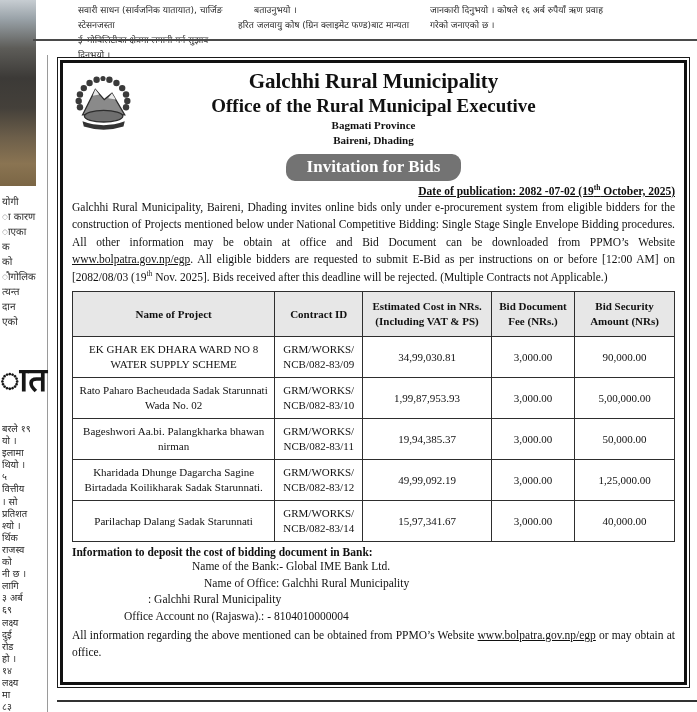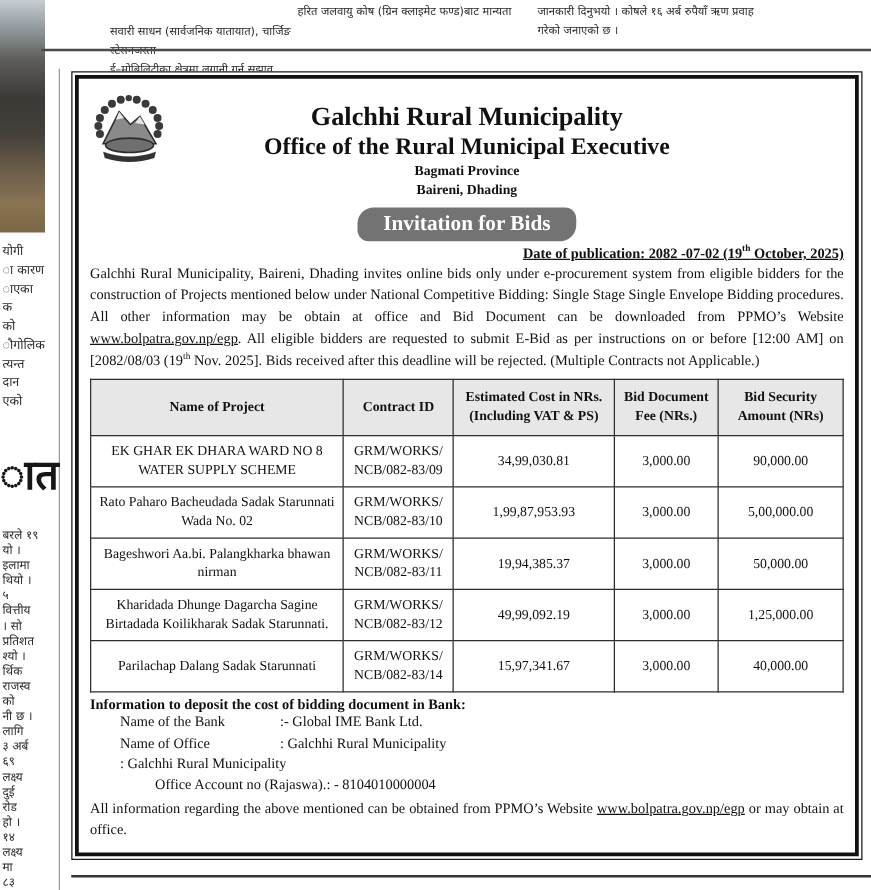--- a/index.html
+++ b/index.html
@@ -4,21 +4,21 @@
 <style>
   html,body{margin:0;padding:0;}
   body{
     width:697px;height:712px;position:relative;background:#ffffff;
     font-family:"Liberation Serif", serif;color:#111;overflow:hidden;
   }
   
   .np-text{font-family:"DejaVu Sans", sans-serif;font-size:9px;line-height:15px;color:#2b2b2b;}
   .strip-col{position:absolute;top:3px;}
   .strip-col .l2{display:block;}
-  #strip1{left:88px;width:155px;margin-top:16px;}
+  #strip1{left:78px;width:155px;}
   #strip2{left:238px;width:205px;}
   #strip2 .l1{display:block;padding-left:16px;}
   #strip3{left:430px;width:245px;}
   .hrule-top{position:absolute;left:33px;top:39px;width:664px;height:0;border-top:2px solid #4a4a4a;}
   .hrule-bottom{position:absolute;left:57px;top:700px;width:640px;height:0;border-top:2.5px solid #333;}
   .vrule{position:absolute;left:47px;top:55px;width:1px;height:657px;background:#9a9a9a;}
   .photo{
     position:absolute;left:0;top:0;width:36px;height:186px;
     background:linear-gradient(180deg,#c7cdd2 0%,#9aa3a9 10%,#5d5c58 26%,#3c3a37 42%,#44403a 58%,#6d5f4a 74%,#8a7452 88%,#7b6645 100%);
   }
@@ -26,21 +26,21 @@
   .frag-headline{position:absolute;left:0;top:362px;width:52px;font-family:"DejaVu Sans",sans-serif;
     font-size:33px;font-weight:bold;color:#161616;line-height:1.1;}
   .frag-lower{position:absolute;left:2px;top:423px;width:44px;font-size:9.5px;line-height:12.1px;}
   
   .notice-outer{
     position:absolute;left:57px;top:57px;width:633px;height:631px;box-sizing:border-box;
     border:1px solid #1a1a1a;padding:2px;background:#fff;
   }
   .notice-inner{
     width:100%;height:100%;box-sizing:border-box;border:3px solid #111;
-    padding:15px 9px 4px 9px;overflow:hidden;position:relative;
+    padding:3px 9px 4px 9px;overflow:hidden;position:relative;
   }
   .logo{position:absolute;left:8px;top:10px;width:64px;height:66px;}
   .org-head{text-align:center;}
   .org-title{font-size:21px;font-weight:bold;line-height:26px;margin-top:2px;}
   .org-office{font-size:19px;font-weight:bold;line-height:24px;}
   .org-sub{font-size:11px;font-weight:bold;line-height:15px;}
   .banner{
     margin:6px auto 4px auto;width:fit-content;background:#737373;color:#fff;
     font-size:17px;font-weight:bold;padding:3px 21px 4px 21px;border-radius:13px 9px 13px 9px;
   }
@@ -51,35 +51,36 @@
   
   table{width:100%;border-collapse:collapse;margin-top:5px;font-size:11px;border-radius:30px;}
   th,td{border:1.2px solid #2e2e2e;text-align:center;vertical-align:middle;padding:3px 4px;}
   th{background:#e7e7e7;font-weight:bold;line-height:15px;height:38px;}
   td{line-height:15px;height:34px;}
   col.c-name{width:33.6%;} col.c-contract{width:14.6%;} col.c-cost{width:21.4%;}
   col.c-fee{width:13.8%;} col.c-sec{width:16.6%;}
   .hl2{display:block;}
   
   .bank-title{font-size:11.5px;font-weight:bold;margin-top:4px;}
-  .bank-row{display:flex;margin-left:24px;font-size:11.5px;line-height:16.5px;}
+  .bank-row{display:flex;margin-left:76px;font-size:11.5px;line-height:16.5px;text-align:right;}
   .bank-label{width:128px;}
   .bank-acct{margin-left:52px;font-size:11.5px;line-height:16.5px;}
   .footer-text{font-size:11.5px;line-height:17px;text-align:justify;margin-top:3px;}
 </style>
 </head>
 <body>
 
 <div class="photo"></div>
 
 <div class="strip-col np-text" id="strip1">
   <span class="l1">सवारी साधन (सार्वजनिक यातायात), चार्जिङ स्टेसनजस्ता</span>
   <span class="l2">ई–मोबिलिटीका क्षेत्रमा लगानी गर्न सुझाव दिनुभयो ।</span>
 </div>
 <div class="strip-col np-text" id="strip2">
+  <span class="l1">बताउनुभयो ।</span>
   <span class="l2">हरित जलवायु कोष (ग्रिन क्लाइमेट फण्ड)बाट मान्यता</span>
 </div>
 <div class="strip-col np-text" id="strip3">
   <span class="l1">जानकारी दिनुभयो । कोषले १६ अर्ब रुपैयाँ ऋण प्रवाह</span>
   <span class="l2">गरेको जनाएको छ ।</span>
 </div>
 
 <div class="hrule-top"></div>
 <div class="vrule"></div>
 

